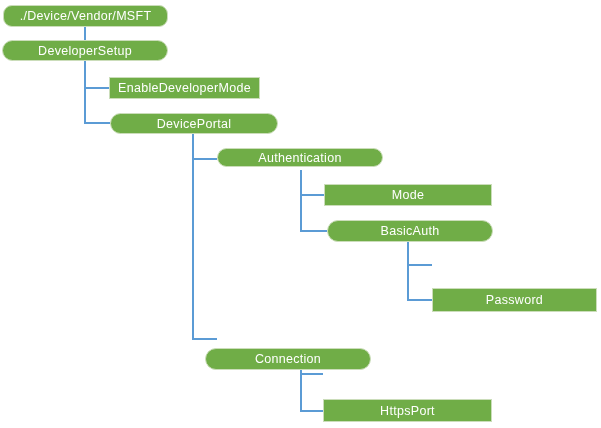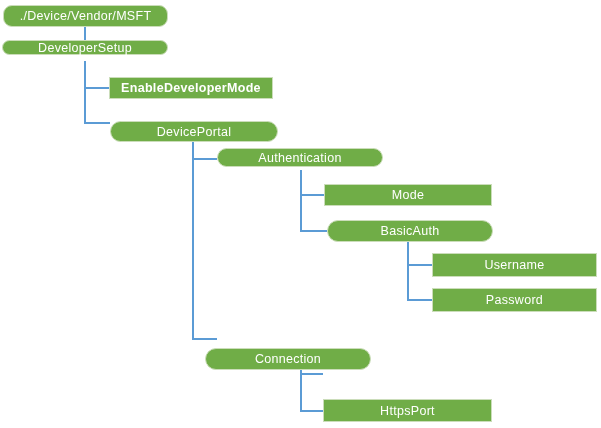--- a/index.html
+++ b/index.html
@@ -57,23 +57,22 @@
       <div class="connector h" style="left: 301px; top: 230px; width: 26px;"></div>
       <div class="connector v" style="left: 407px; top: 242px; height: 59px;"></div>
       <div class="connector h" style="left: 408px; top: 264px; width: 24px;"></div>
       <div class="connector h" style="left: 408px; top: 299px; width: 24px;"></div>
       <div class="connector v" style="left: 300px; top: 350px; height: 62px;"></div>
       <div class="connector h" style="left: 301px; top: 373px; width: 22px;"></div>
       <div class="connector h" style="left: 301px; top: 410px; width: 22px;"></div>
     </div>
 
   <div class="node rounded" style="left: 3px; top: 5px; width: 165px; height: 22px;">./Device/Vendor/MSFT</div>
-  <div class="node pill" style="left: 2px; top: 40px; width: 166px; height: 15px;">DeveloperSetup</div>
-  <div class="node rect" style="left: 109px; top: 77px; width: 164px; height: 22px; font-weight: bold;">EnableDeveloperMode</div>
-  <div class="node pill" style="left: 110px; top: 113px; width: 168px; height: 21px; margin-top: 8px;">DevicePortal</div>
+  <div class="node pill" style="left: 2px; top: 40px; width: 166px; height: 21px;">DeveloperSetup</div>
+  <div class="node rect" style="left: 109px; top: 77px; width: 151px; height: 22px;">EnableDeveloperMode</div>
+  <div class="node pill" style="left: 110px; top: 113px; width: 168px; height: 21px;">DevicePortal</div>
   <div class="node pill" style="left: 217px; top: 148px; width: 166px; height: 19px;">Authentication</div>
   <div class="node rect" style="left: 324px; top: 184px; width: 168px; height: 22px;">Mode</div>
   <div class="node pill" style="left: 327px; top: 220px; width: 166px; height: 22px;">BasicAuth</div>
-  <div class="node rect" style="left: 432px; top: 253px; width: 165px; height: 24px;">Username</div>
   <div class="node rect" style="left: 432px; top: 288px; width: 165px; height: 24px;">Password</div>
   <div class="node pill" style="left: 205px; top: 328px; width: 166px; height: 22px; margin-top: 20px;">Connection</div>
   <div class="node rect" style="left: 323px; top: 399px; width: 169px; height: 23px;">HttpsPort</div>
 </div>
 
 </body></html>

